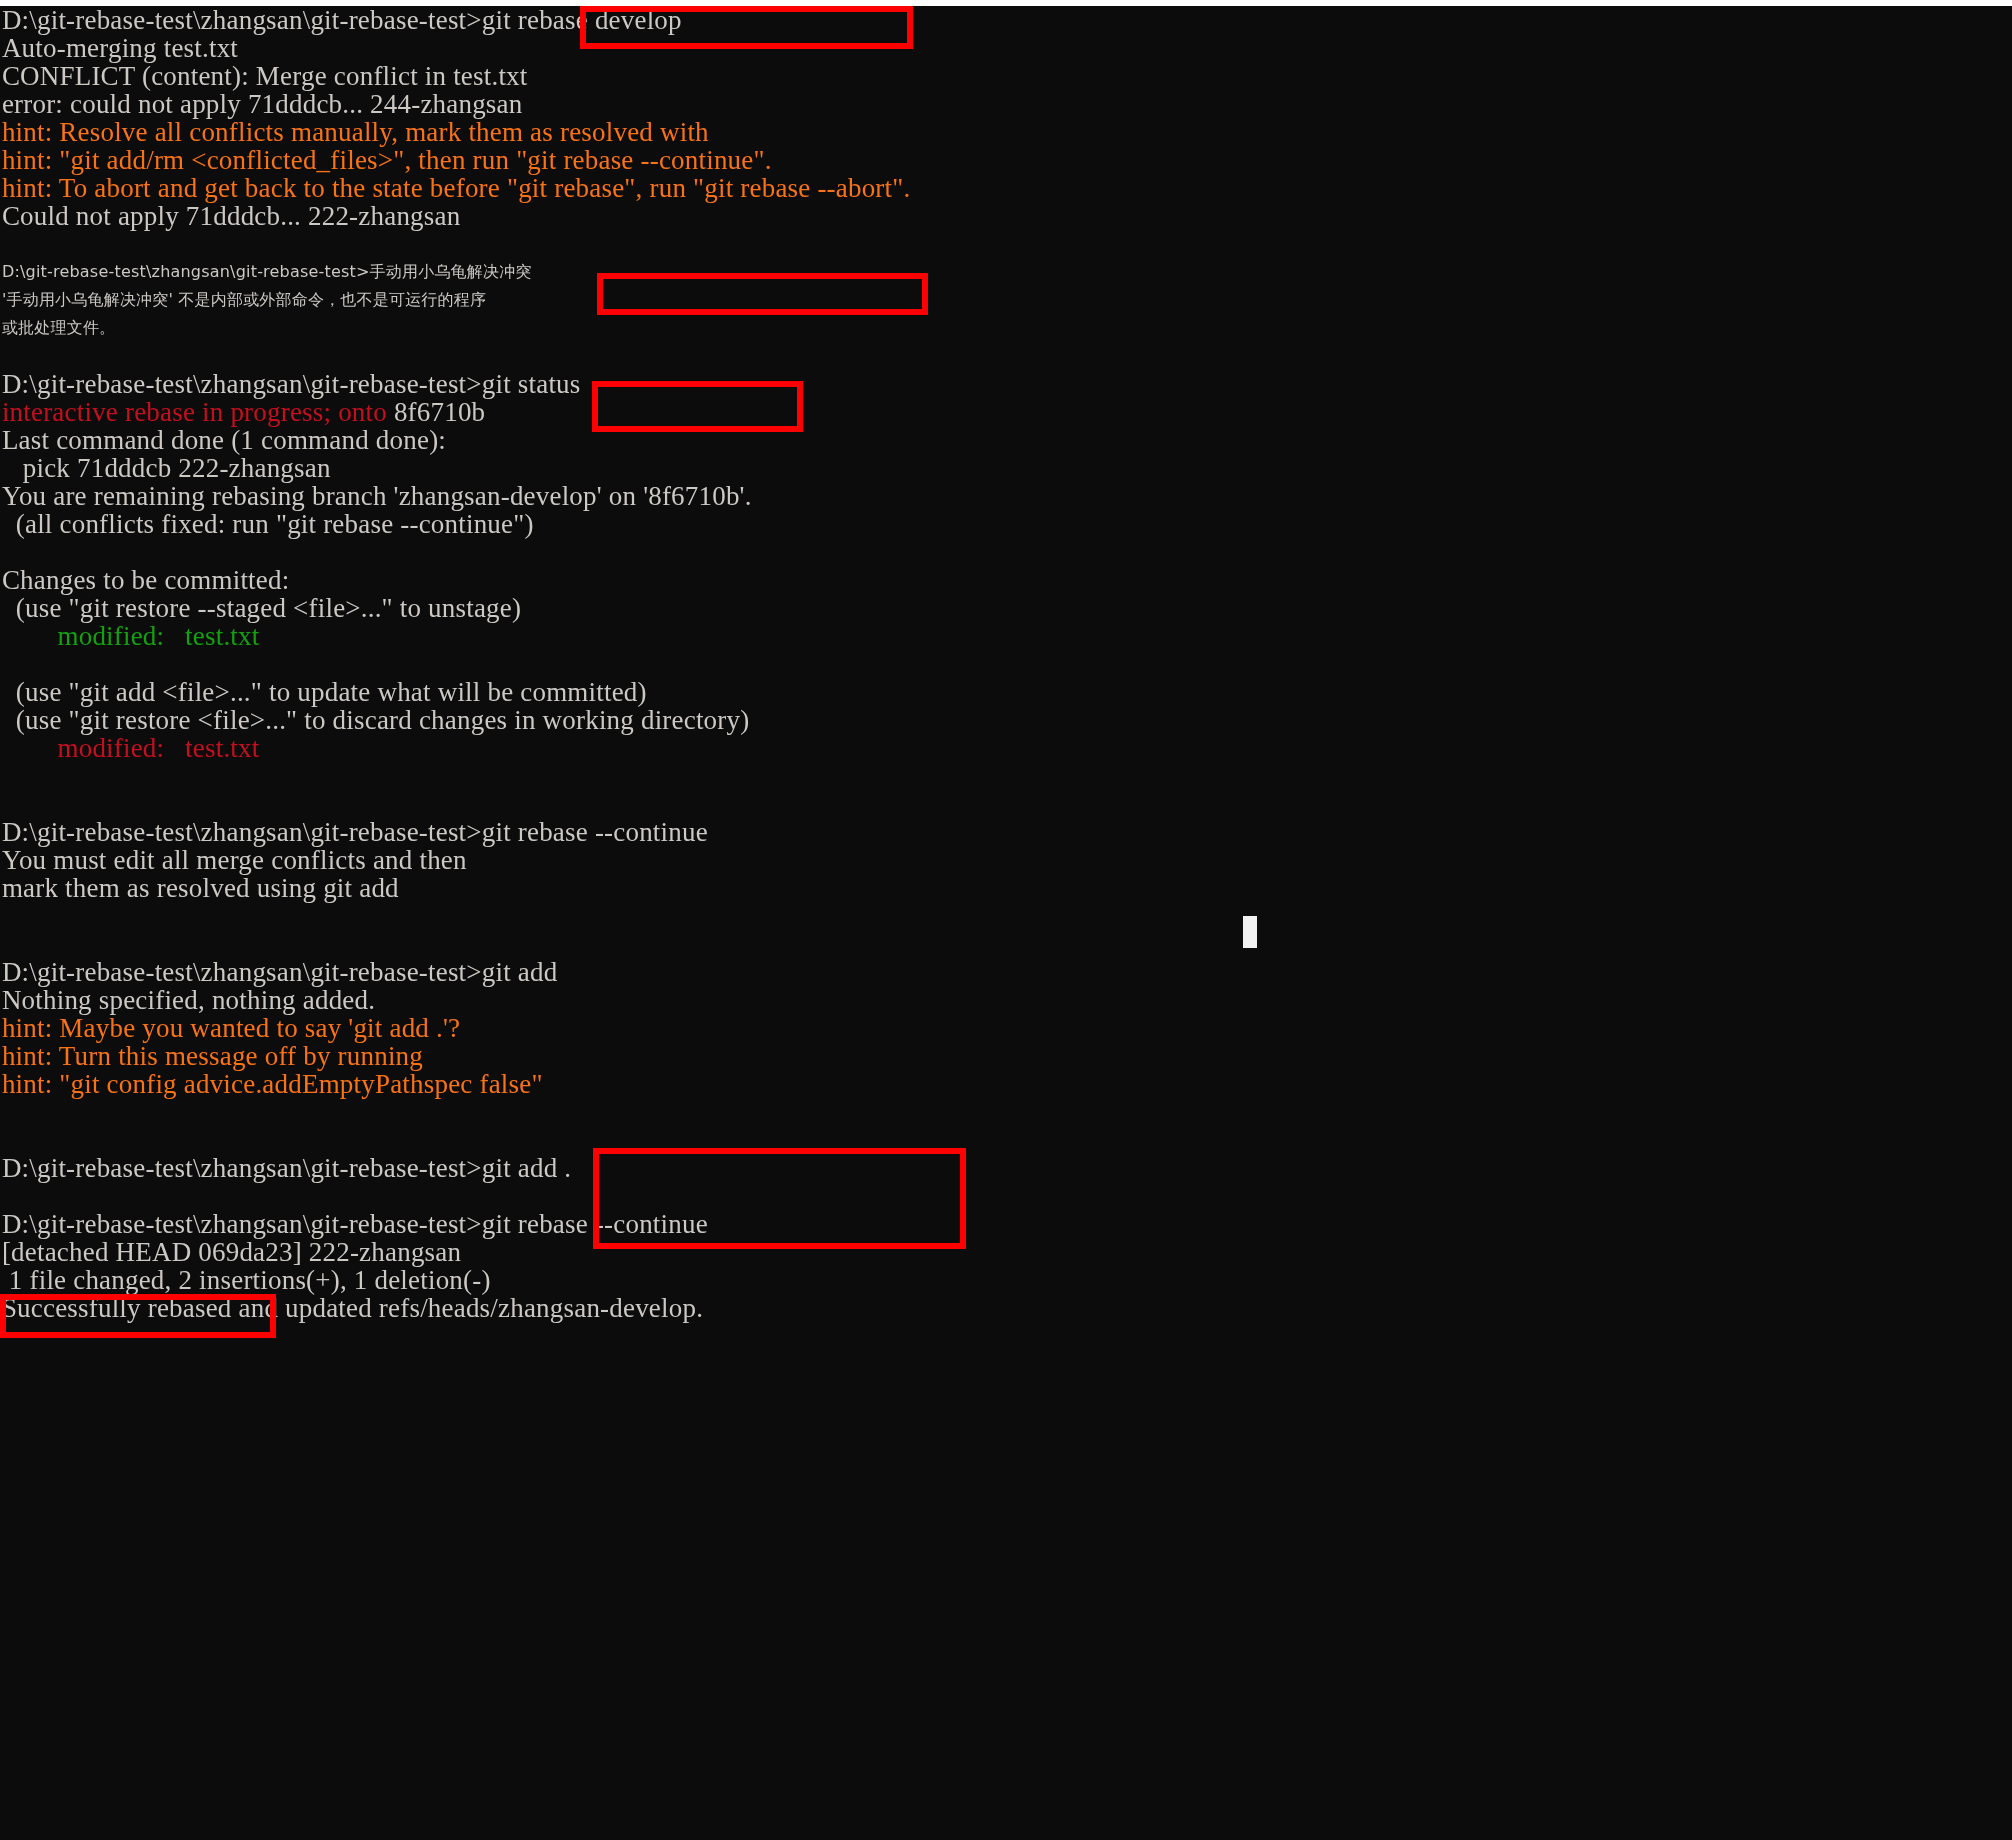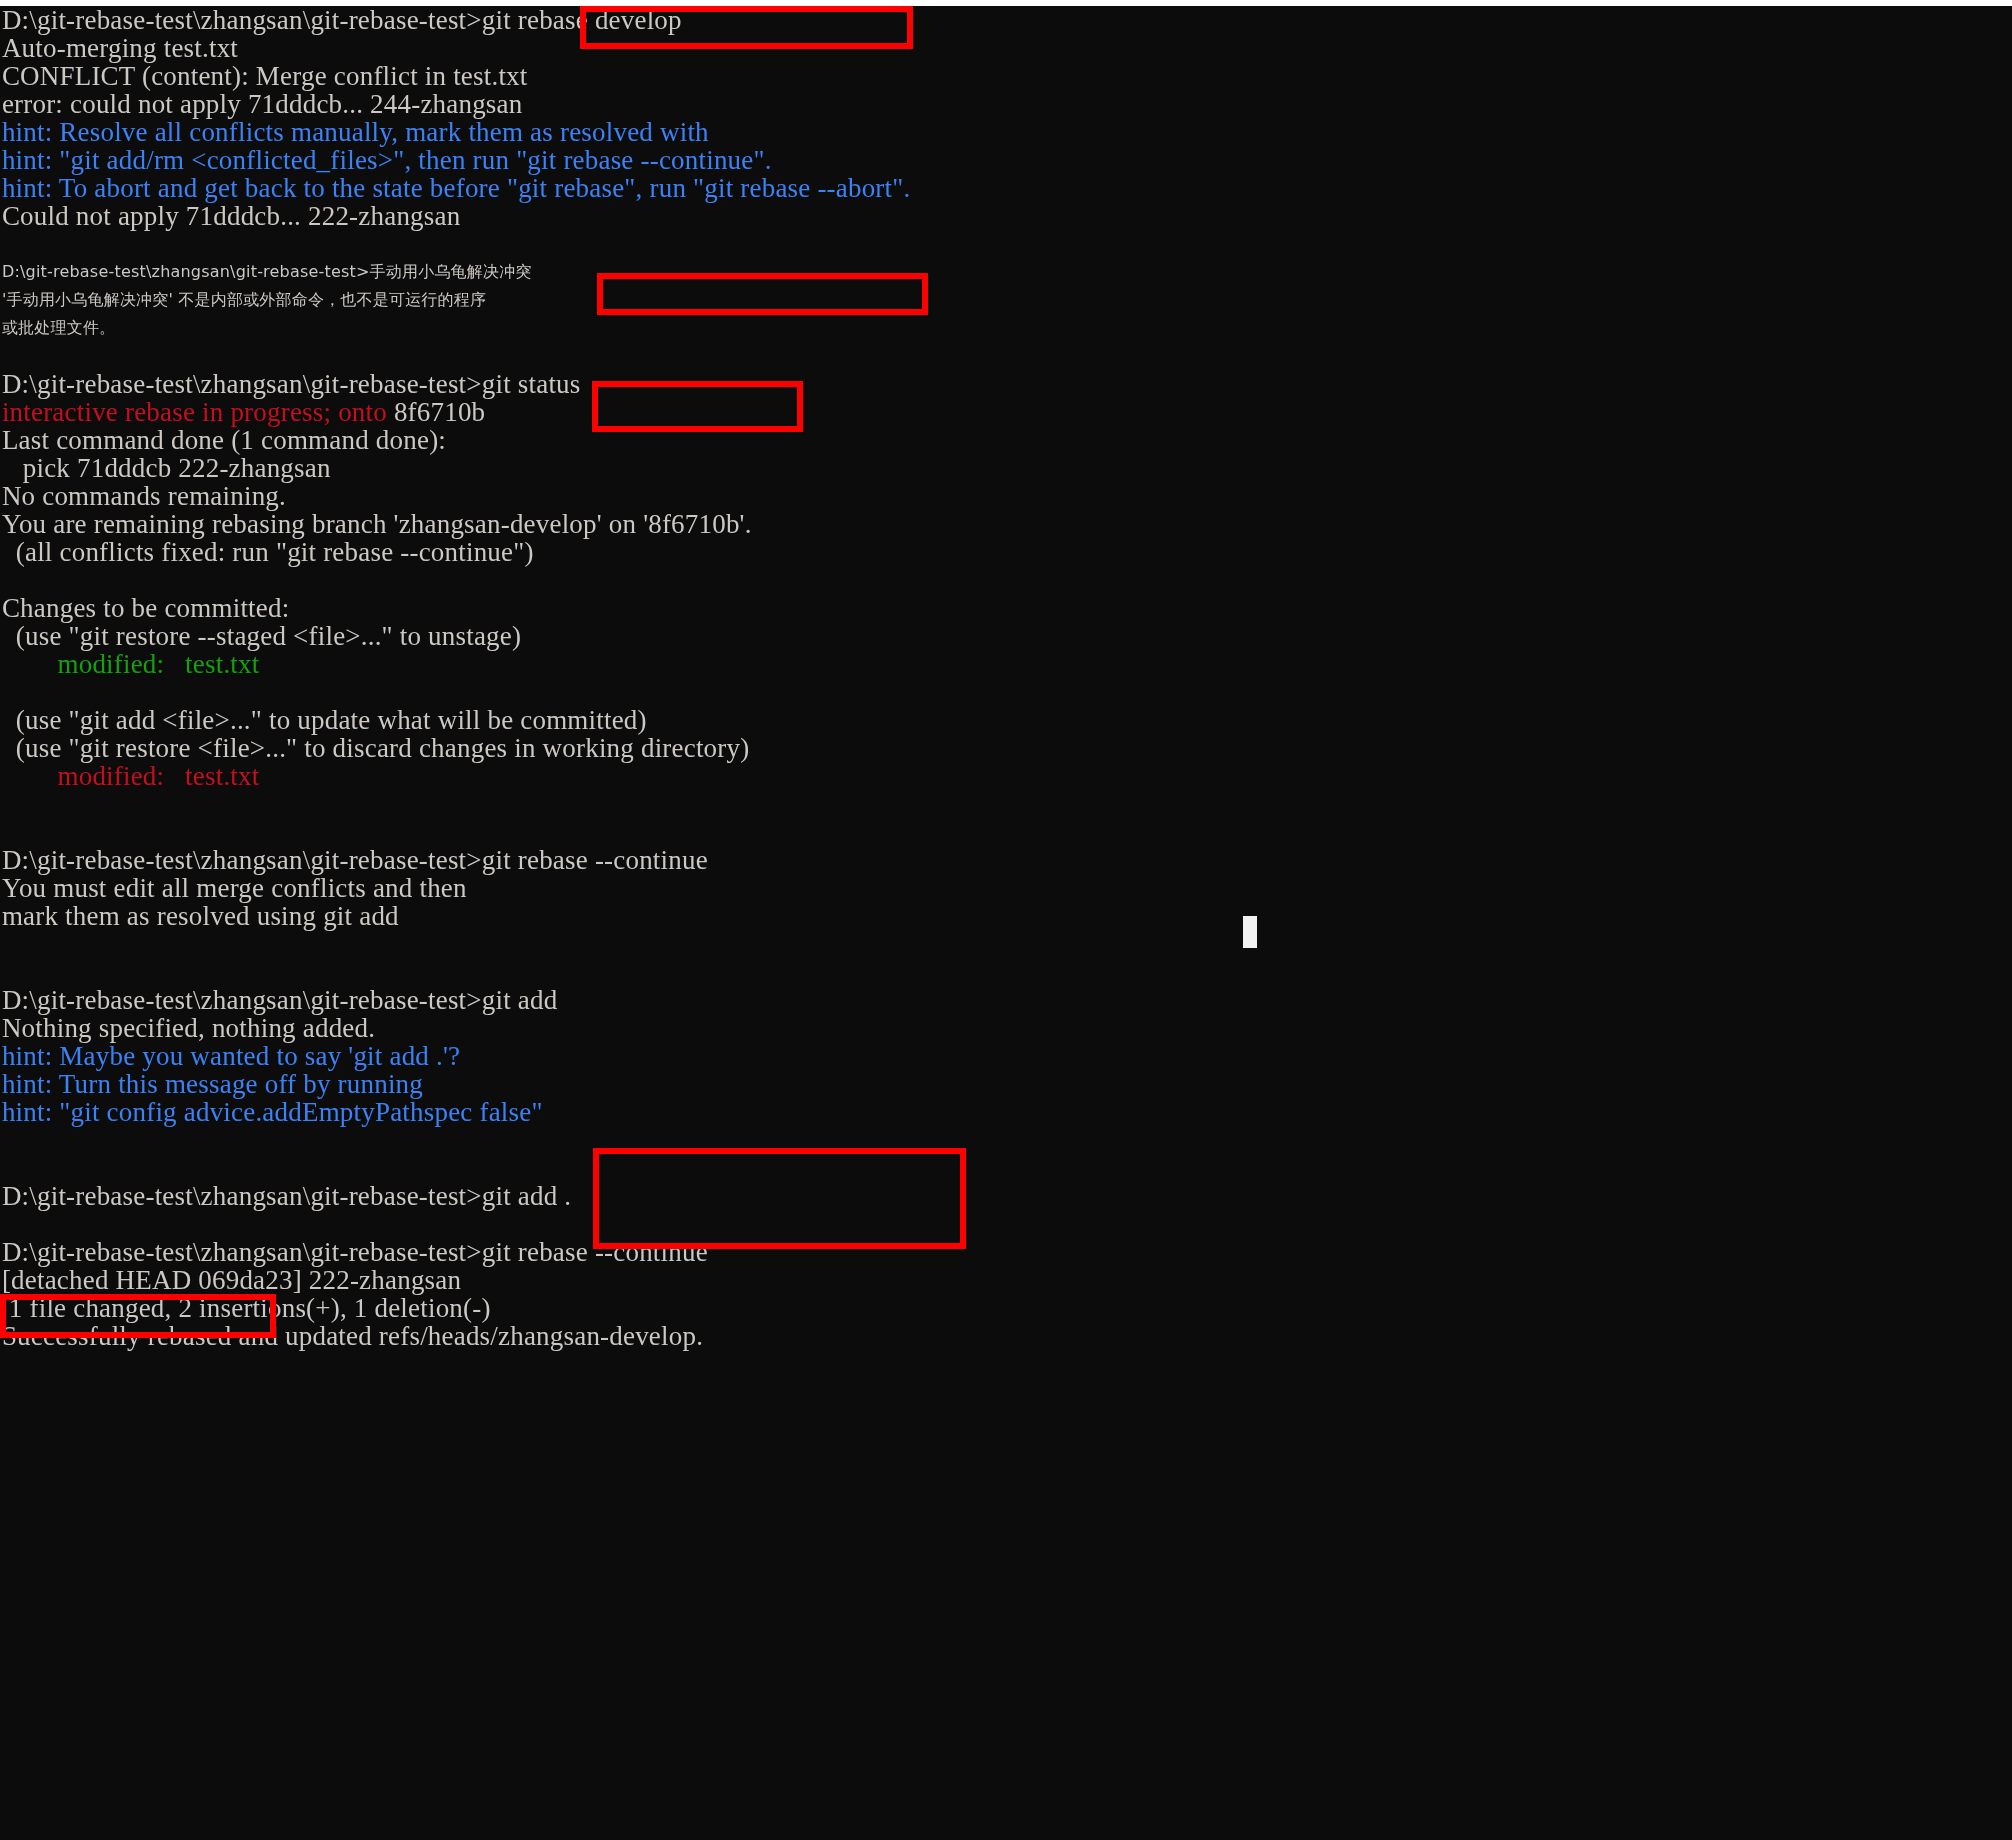--- a/index.html
+++ b/index.html
@@ -40,21 +40,21 @@
     line-height: 28px;
     font-family: "Liberation Serif", "DejaVu Serif", serif;
     font-size: 27px;
     letter-spacing: 0.2px;
     white-space: pre;
     color: #cccccc;
     padding-left: 1.9px;
   }
 
   .c-default { color: #ccc8c4; }
-  .c-hint    { color: #3b82f6; }
+  .c-hint    { color: #f97316; }
   .c-red     { color: #c50f1f; }
   .c-green   { color: #13a10e; }
 
   .line.cn {
     font-family: "DejaVu Sans", "Liberation Sans", sans-serif;
     font-size: 16px;
   }
 
   
   .anno-box {
@@ -97,21 +97,20 @@
       <div class="line"><span class="c-default">Could not apply 71dddcb... 222-zhangsan</span></div>
       <div class="line"><span class="c-default"></span></div>
       <div class="line cn"><span class="c-default">D:\git-rebase-test\zhangsan\git-rebase-test&gt;手动用小乌龟解决冲突</span></div>
       <div class="line cn"><span class="c-default">'手动用小乌龟解决冲突' 不是内部或外部命令，也不是可运行的程序</span></div>
       <div class="line cn"><span class="c-default">或批处理文件。</span></div>
       <div class="line"><span class="c-default"></span></div>
       <div class="line"><span class="c-default">D:\git-rebase-test\zhangsan\git-rebase-test&gt;git status</span></div>
       <div class="line"><span class="c-red">interactive rebase in progress; onto </span><span class="c-default">8f6710b</span></div>
       <div class="line"><span class="c-default">Last command done (1 command done):</span></div>
       <div class="line"><span class="c-default">   pick 71dddcb 222-zhangsan</span></div>
-      <div class="line"><span class="c-default">No commands remaining.</span></div>
       <div class="line"><span class="c-default">You are remaining rebasing branch 'zhangsan-develop' on '8f6710b'.</span></div>
       <div class="line"><span class="c-default">  (all conflicts fixed: run "git rebase --continue")</span></div>
       <div class="line"><span class="c-default"></span></div>
       <div class="line"><span class="c-default">Changes to be committed:</span></div>
       <div class="line"><span class="c-default">  (use "git restore --staged &lt;file&gt;..." to unstage)</span></div>
       <div class="line"><span class="c-green">        modified:   test.txt</span></div>
       <div class="line"><span class="c-default"></span></div>
       <div class="line"><span class="c-default">  (use "git add &lt;file&gt;..." to update what will be committed)</span></div>
       <div class="line"><span class="c-default">  (use "git restore &lt;file&gt;..." to discard changes in working directory)</span></div>
       <div class="line"><span class="c-red">        modified:   test.txt</span></div>

